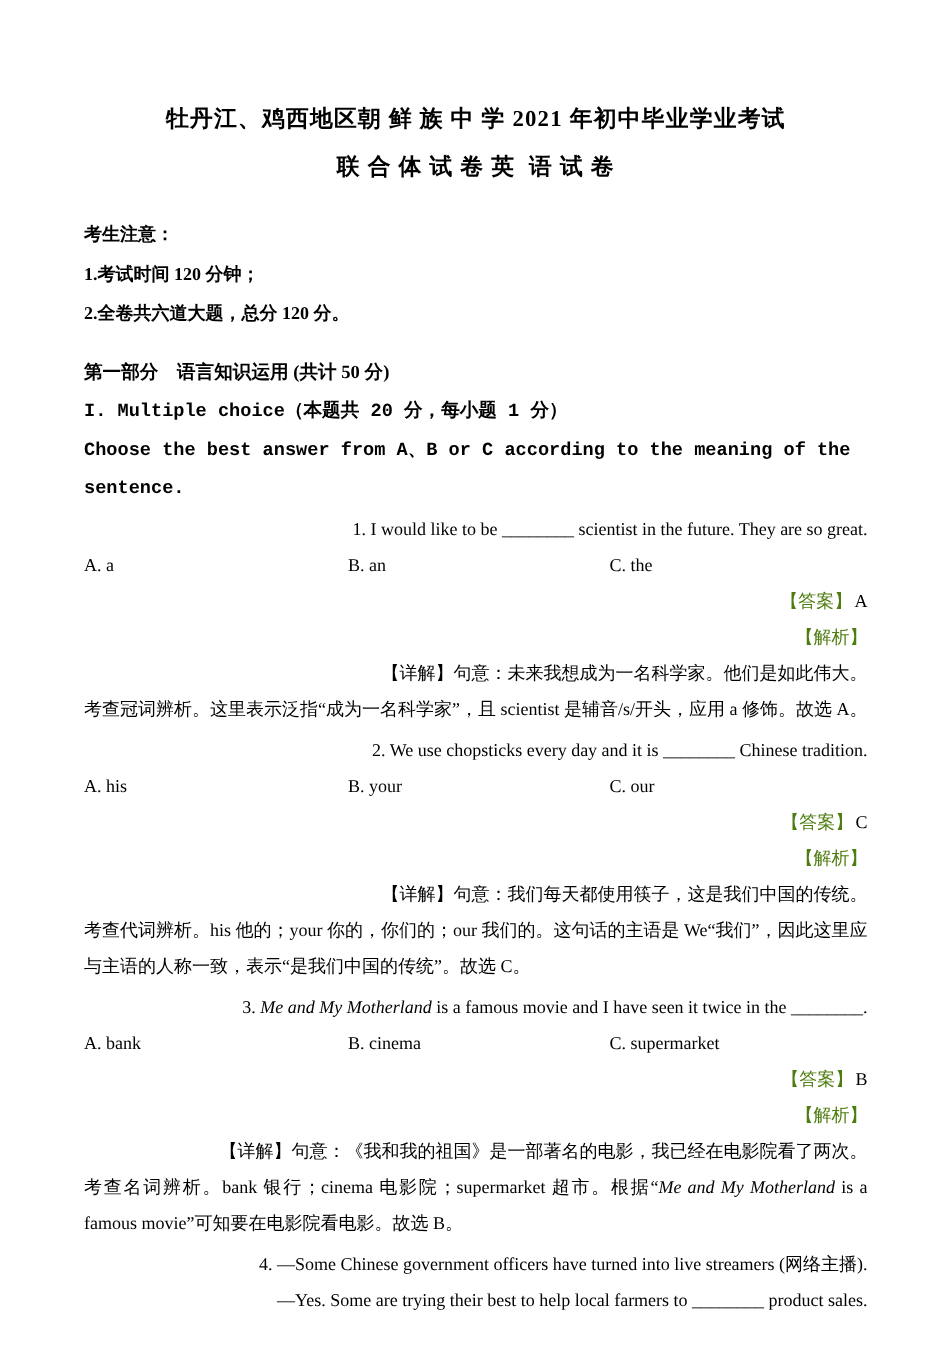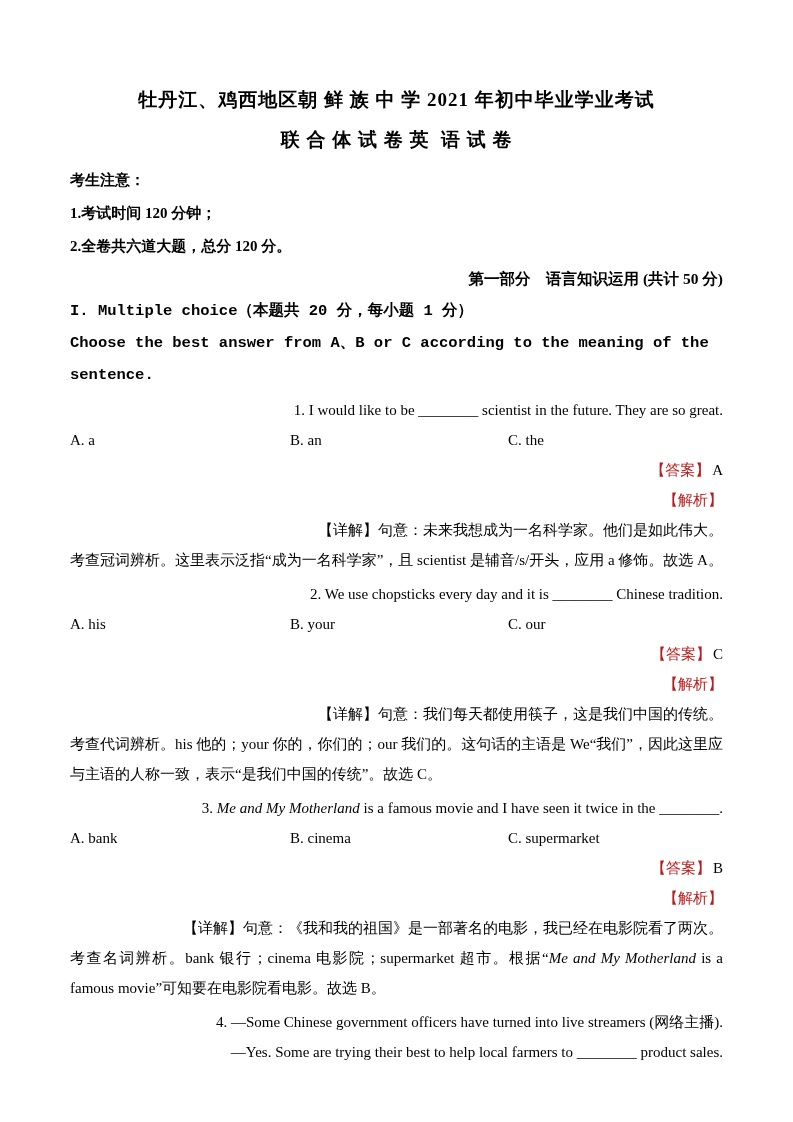--- a/index.html
+++ b/index.html
@@ -20,40 +20,41 @@
     font-weight: bold;
     font-size: 19px;
     line-height: 40px;
     letter-spacing: 1px;
     white-space: pre-wrap;
   }
   .notice-heading, .notice-item {
     font-weight: bold;
     line-height: 33px;
   }
-  .notice-heading { margin-top: 4px; }
+  .notice-heading { margin-top: 20px; }
   .part-heading {
-    text-align: right;
+    text-align: left;
     font-weight: bold;
     font-size: 15.5px;
     line-height: 32px;
+    margin-top: 16px;
   }
   .section-heading, .instruction {
     font-weight: bold;
     font-size: 15.5px;
     line-height: 32px;
     font-family: Liberation Mono, monospace;
   }
   .line { line-height: 30px; margin: 0; text-align: right; }
   .question { margin-top: 4px; }
   .options { display: flex; line-height: 30px; justify-content: center; }
   .opt-a { width: 220px; }
   .opt-b { width: 218px; }
   .opt-c { flex: 1; }
-  .blue { color: #b91c1c; margin-left: 40px; }
+  .blue { color: #4d7c0f; margin-left: 40px; }
   .answer-value { margin-left: 2px; }
   .explain { text-align: justify; }
   .stem i, .explain i { }
 </style>
 </head>
 <body>
 
 <div class="page">
 
   <div class="doc-title">牡丹江、鸡西地区朝 鲜 族 中 学 2021 年初中毕业学业考试</div>

